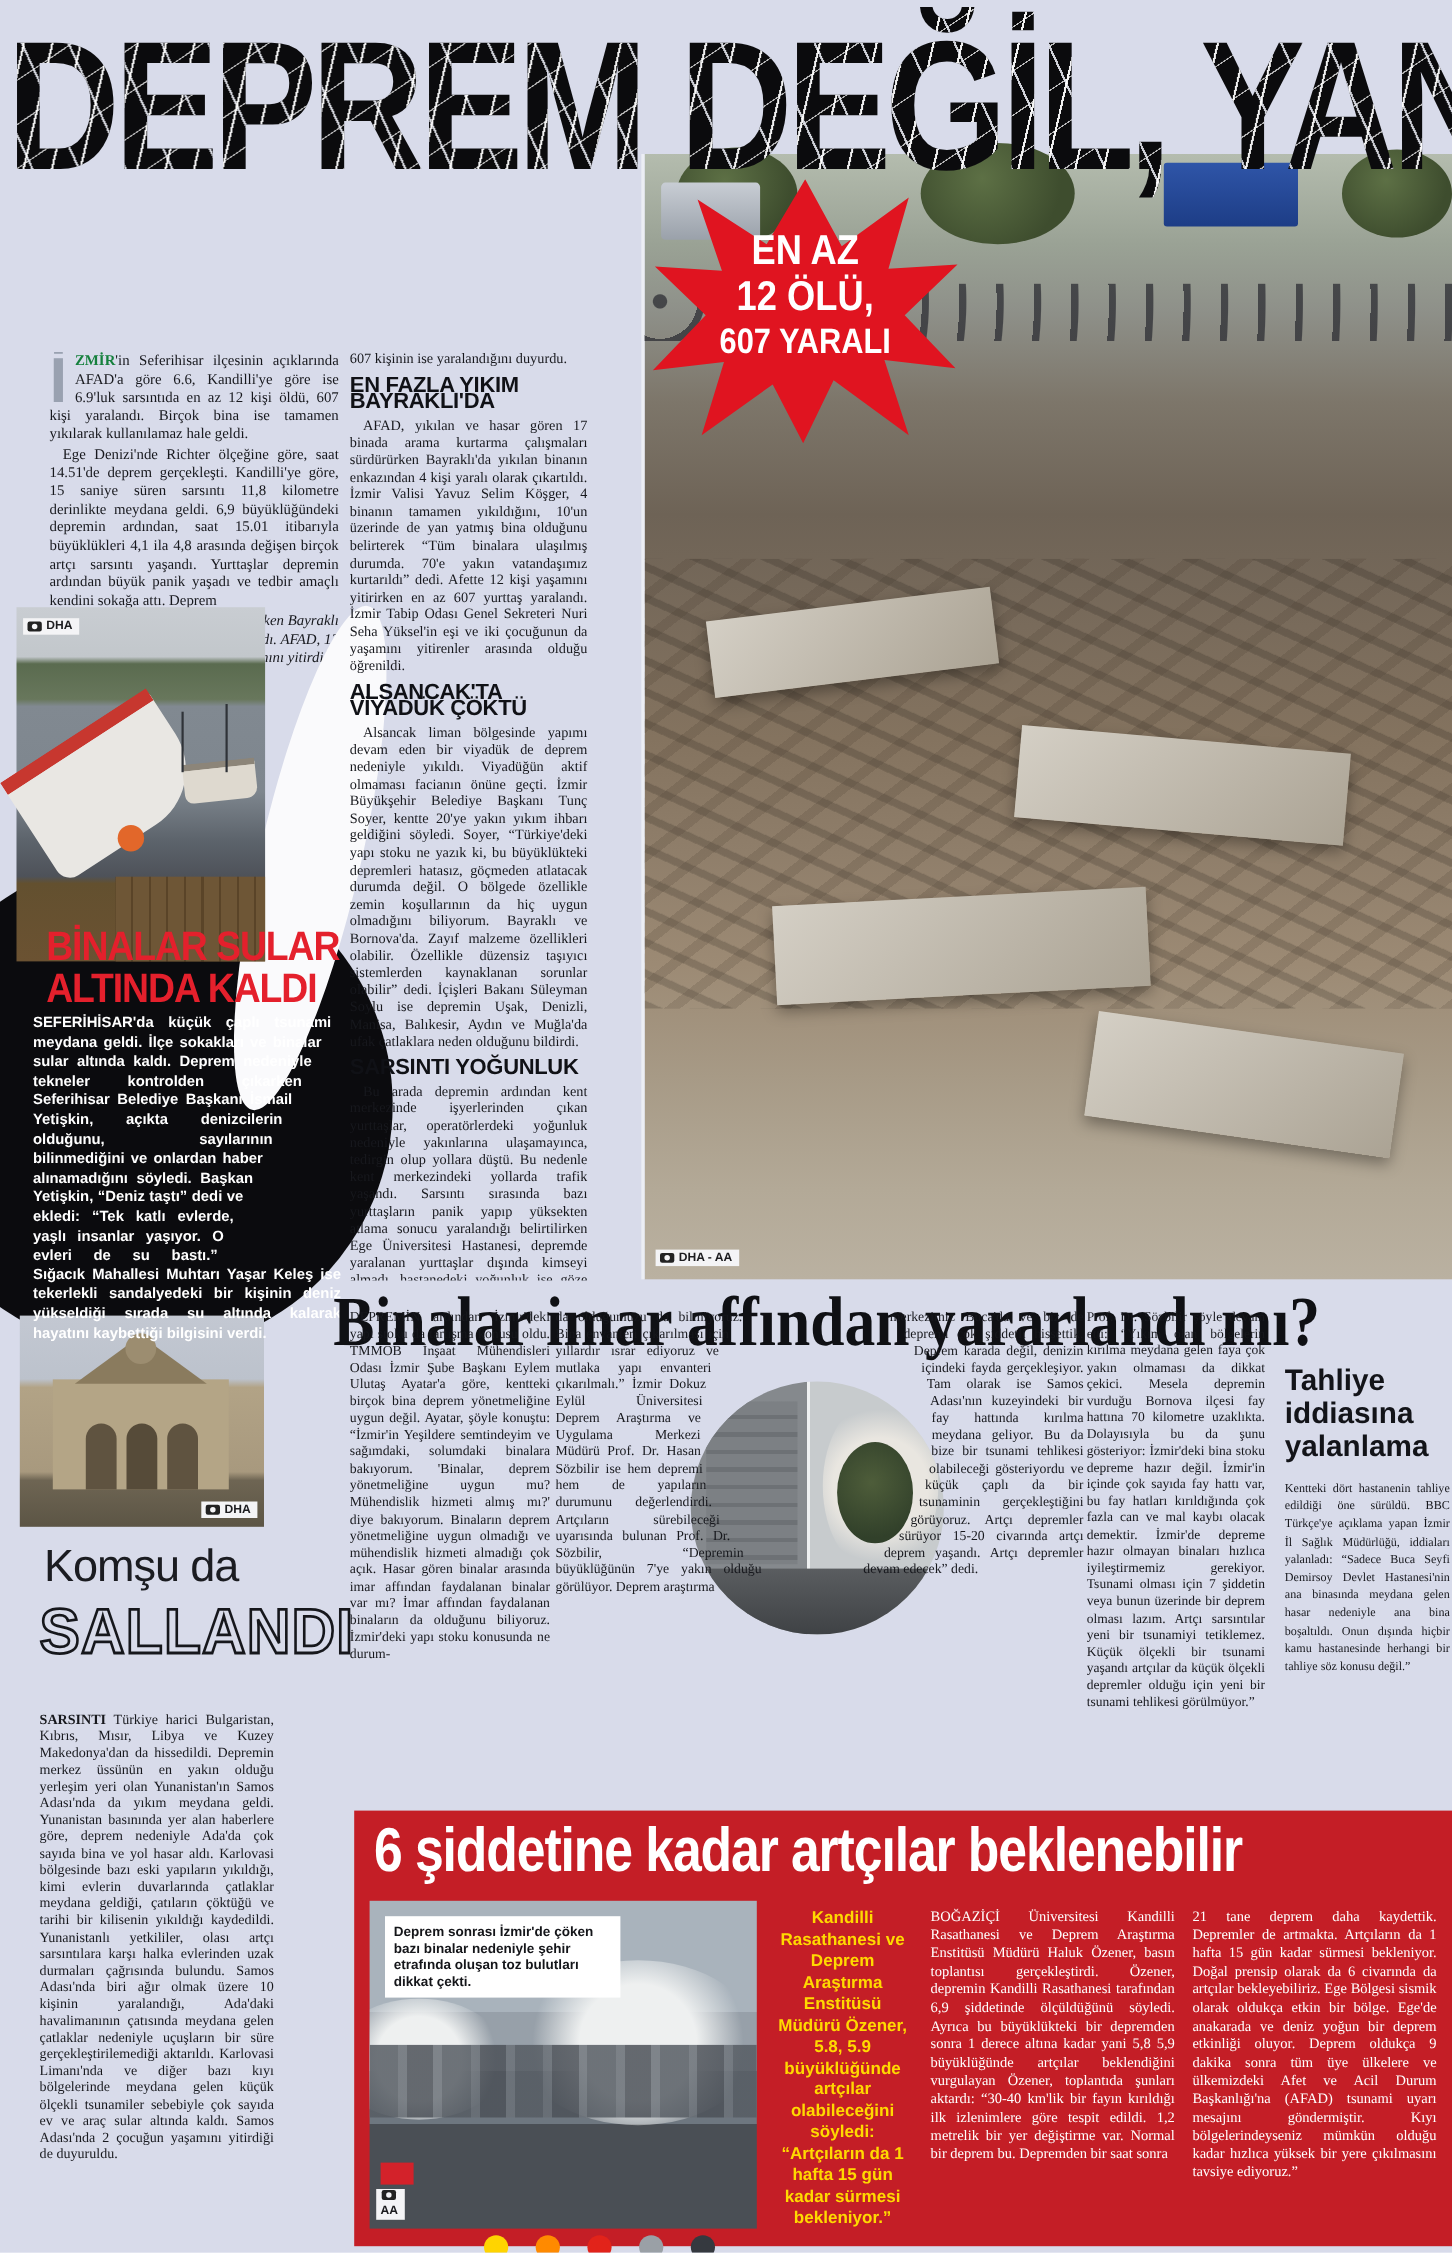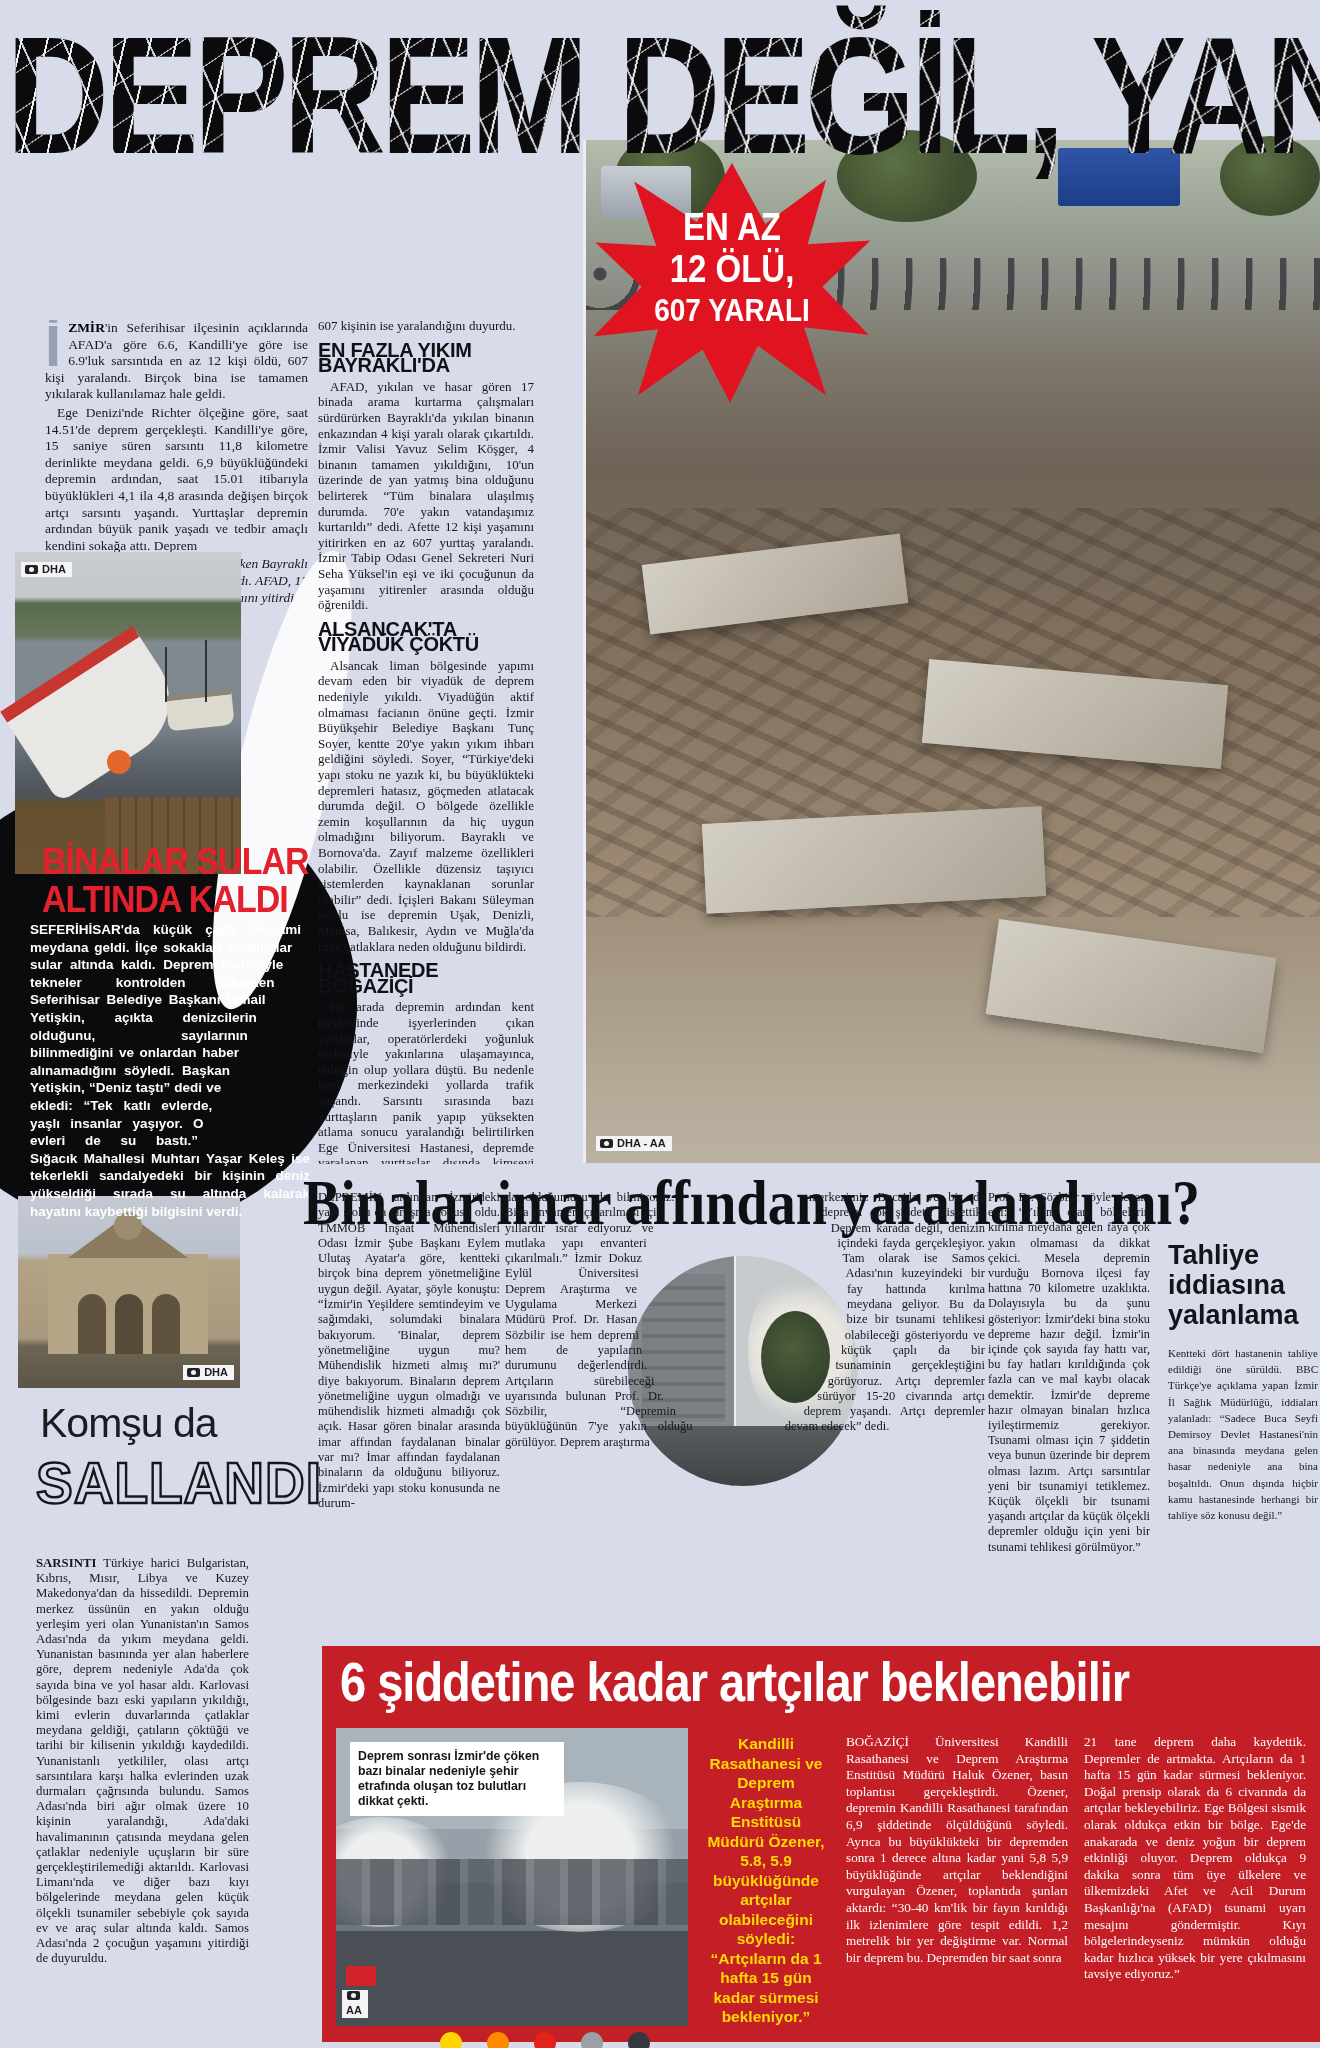--- a/index.html
+++ b/index.html
@@ -17,21 +17,21 @@
     -webkit-background-clip:text;background-clip:text;color:transparent;}
   
   #deck{left:45px;top:174px;width:548px;font-size:25.5px;line-height:40px;font-weight:bold;color:#14161c;z-index:5;}
   .serif{font-family:"Liberation Serif","DejaVu Serif",serif;}
   #lead-col1{left:45px;top:320px;width:263px;height:348px;overflow:hidden;font-size:13.5px;line-height:16.6px;
     text-align:justify;z-index:2;}
   #lead-col1 p{margin:0 0 2px 0;}
   #lead-col1 .ind{ text-indent:12px;}
   .dropcap{float:left;font-family:"Liberation Sans",sans-serif;font-weight:900;font-size:58px;line-height:46px;
     color:#99a1b0;margin:3px 7px 0 0;}
-  .leadword{font-weight:bold;color:#000000;}
+  .leadword{font-weight:bold;color:#15803d;}
   #col1-tail{font-style:italic;text-align:right;}
   #col1-tail .tri{float:left;width:150px;height:100px;shape-outside:polygon(0 0,0 100%,100% 100%);}
   #lead-col2{left:318px;top:318px;width:216px;height:846px;overflow:hidden;font-size:13px;line-height:15.6px;
     text-align:justify;z-index:5;}
   #lead-col2 p{margin:0 0 2px 0;text-indent:12px;}
   .sec-head{font-family:"Liberation Sans",sans-serif;font-weight:bold;font-size:20px;letter-spacing:-.3px;
     margin:9px 0 5px 0;color:#101116;text-align:left;}
   
   .credit{position:absolute;background:#f4f4f6;color:#1c1c1f;font-size:11px;font-weight:bold;
     padding:1px 6px 2px 4px;display:flex;align-items:center;gap:4px;z-index:6;}
@@ -143,21 +143,21 @@
     <p class="ind">Ege Denizi'nde Richter ölçeğine göre, saat 14.51'de deprem gerçekleşti. Kandilli'ye göre, 15 saniye süren sarsıntı 11,8 kilometre derinlikte meydana geldi. 6,9 büyüklüğündeki depremin ardından, saat 15.01 itibarıyla büyüklükleri 4,1 ila 4,8 arasında değişen birçok artçı sarsıntı yaşandı. Yurttaşlar depremin ardından büyük panik yaşadı ve tedbir amaçlı kendini sokağa attı. Deprem</p>
     <div id="col1-tail"><span class="tri"></span><span>tüm Marmara'da hissedilirken Bayraklı ilçesinde binalar yıkıldı. AFAD, 12 yurttaşın yaşamını yitirdiği,</span></div>
   </div>
 
   <div class="abs serif" id="lead-col2">
     <p style="text-indent:0">607 kişinin ise yaralandığını duyurdu.</p>
     <div class="sec-head">EN FAZLA YIKIM BAYRAKLI'DA</div>
     <p>AFAD, yıkılan ve hasar gören 17 binada arama kurtarma çalışmaları sürdürürken Bayraklı'da yıkılan binanın enkazından 4 kişi yaralı olarak çıkartıldı. İzmir Valisi Yavuz Selim Köşger, 4 binanın tamamen yıkıldığını, 10'un üzerinde de yan yatmış bina olduğunu belirterek “Tüm binalara ulaşılmış durumda. 70'e yakın vatandaşımız kurtarıldı” dedi. Afette 12 kişi yaşamını yitirirken en az 607 yurttaş yaralandı. İzmir Tabip Odası Genel Sekreteri Nuri Seha Yüksel'in eşi ve iki çocuğunun da yaşamını yitirenler arasında olduğu öğrenildi.</p>
     <div class="sec-head">ALSANCAK'TA VİYADÜK ÇÖKTÜ</div>
     <p>Alsancak liman bölgesinde yapımı devam eden bir viyadük de deprem nedeniyle yıkıldı. Viyadüğün aktif olmaması facianın önüne geçti. İzmir Büyükşehir Belediye Başkanı Tunç Soyer, kentte 20'ye yakın yıkım ihbarı geldiğini söyledi. Soyer, “Türkiye'deki yapı stoku ne yazık ki, bu büyüklükteki depremleri hatasız, göçmeden atlatacak durumda değil. O bölgede özellikle zemin koşullarının da hiç uygun olmadığını biliyorum. Bayraklı ve Bornova'da. Zayıf malzeme özellikleri olabilir. Özellikle düzensiz taşıyıcı sistemlerden kaynaklanan sorunlar olabilir” dedi. İçişleri Bakanı Süleyman Soylu ise depremin Uşak, Denizli, Manisa, Balıkesir, Aydın ve Muğla'da ufak çatlaklara neden olduğunu bildirdi.</p>
-    <div class="sec-head">HASTANEDE BOĞAZİÇİ</div>
+    <div class="sec-head">SARSINTI YOĞUNLUK</div>
     <p><span>Bu arada depremin ardından kent merkezinde işyerlerinden çıkan yurttaşlar, operatörlerdeki yoğunluk nedeniyle yakınlarına ulaşamayınca, tedirgin olup yollara düştü. Bu nedenle kent merkezindeki yollarda trafik yaşandı. Sarsıntı sırasında bazı yurttaşların panik yapıp yüksekten atlama sonucu yaralandığı belirtilirken Ege Üniversitesi Hastanesi, depremde yaralanan yurttaşlar dışında kimseyi almadı, hastanedeki yoğunluk ise göze çarptı.</span> </p>
   </div>
 
   <div class="abs" id="boat-photo">
     <div class="planks"></div>
     <div class="boat-main"></div>
     <div class="boat-small"></div>
     <div class="buoy"></div>
     <div class="mast" style="left:150px;top:95px;height:55px;"></div>
     <div class="mast" style="left:190px;top:88px;height:62px;"></div>

